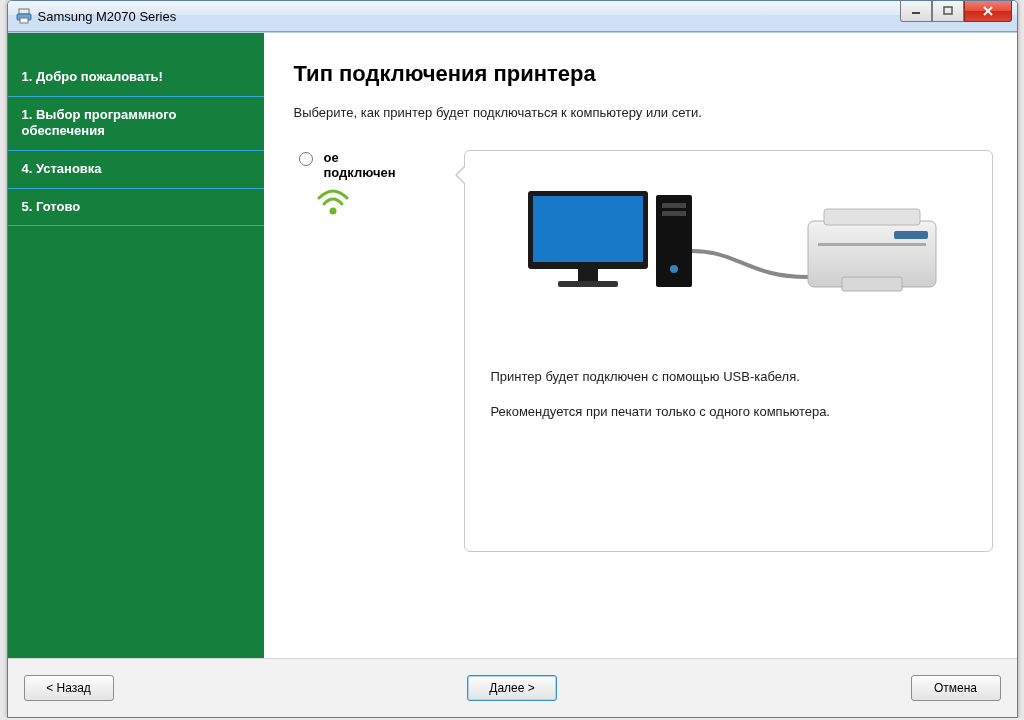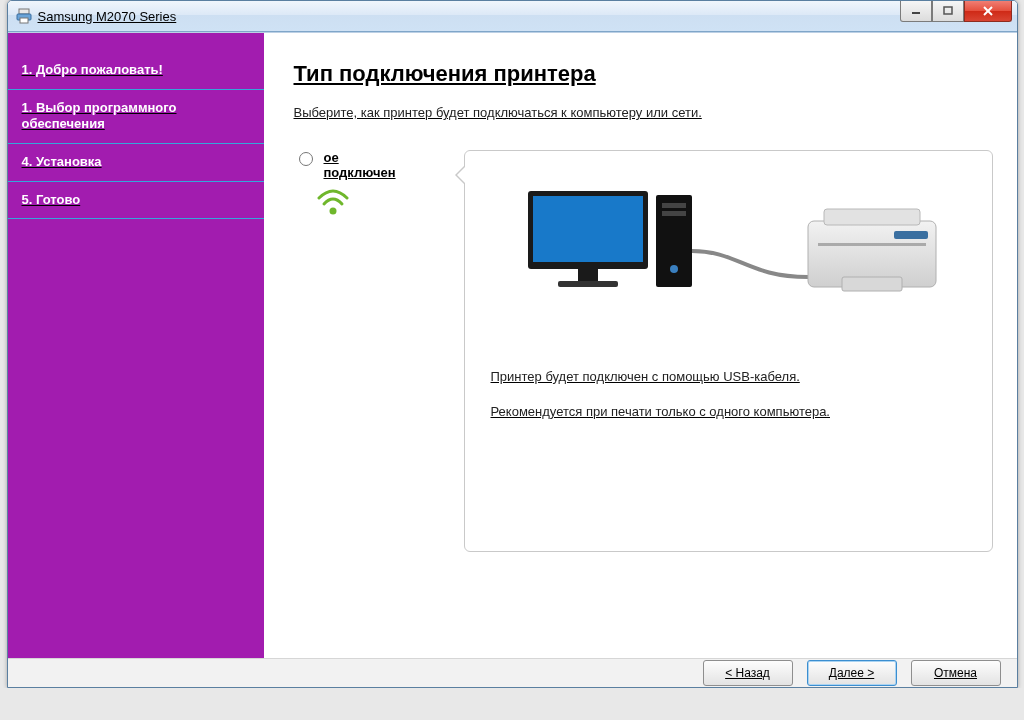--- a/index.html
+++ b/index.html
@@ -1,43 +1,43 @@
 <!DOCTYPE html>
 <html><head>
 <meta charset="utf-8">
 <style>
   html,body{margin:0;padding:0;font-family:"Segoe UI",Tahoma,Arial,sans-serif;font-size:13px;background:#e8e8e8;color:#000;}
-  .window{width:1009px;margin:0 auto;border:1px solid #5a7fa0;border-radius:5px 5px 0 0;overflow:hidden;background:#fff;box-shadow:0 0 4px rgba(0,0,0,.3);text-decoration:underline;}
+  .window{width:1009px;margin:0 auto;border:1px solid #5a7fa0;border-radius:5px 5px 0 0;overflow:hidden;background:#fff;box-shadow:0 0 4px rgba(0,0,0,.3);}
   .titlebar{height:30px;background:linear-gradient(to bottom,#f0f6fc 0%,#dde9f7 45%,#cddff2 46%,#cfe2f5 100%);display:flex;align-items:center;padding:0 0 0 8px;border-bottom:1px solid #7fa6c9;position:relative;}
   .titlebar .app-icon{width:16px;height:16px;margin-right:6px;}
   .titlebar .title{font-size:13px;color:#000;}
   .titlebar .controls{position:absolute;right:5px;top:0;display:flex;}
   .winbtn{width:30px;height:20px;border:1px solid #7b7b7b;border-top:none;background:linear-gradient(to bottom,#f6f6f6,#dcdcdc);display:flex;align-items:center;justify-content:center;font-size:10px;color:#444;}
   .winbtn.min{border-radius:0 0 0 3px;}
   .winbtn.close{width:46px;border-radius:0 0 3px 0;background:linear-gradient(to bottom,#f07e73 0%,#e5513f 48%,#cf2a17 52%,#d94432 100%);border-color:#8e2c1f;color:#fff;font-weight:bold;font-size:12px;}
   .body{display:flex;min-height:625px;border-top:1px solid #bcd0e5;}
-  .sidebar{width:256px;background:#a21caf;color:#fff;padding-top:19px;}
+  .sidebar{width:256px;background:#15803d;color:#fff;padding-top:26px;}
   .step{padding:10px 14px;border-bottom:1px solid #35a7da;font-weight:bold;font-size:13px;line-height:1.28;}
   .step.active{background:#0277b3;}
   .content{flex:1;padding:28px 24px 10px 30px;}
   h1{margin:0 0 18px 0;font-size:22px;font-weight:bold;}
   .subtitle{margin:0 0 30px 0;font-size:13px;color:#222;}
   .main-row{display:flex;gap:20px;}
   .options{width:150px;}
   .opt{margin-bottom:50px;}
   .opt .row{display:flex;align-items:center;gap:8px;}
   .opt label{font-weight:bold;font-size:13px;}
   .opt .iconwrap{margin:8px 0 0 22px;}
   input[type=radio]{width:14px;height:14px;}
   .panel{flex:1;border:1px solid #c9c9c9;border-radius:6px;padding:30px 26px 30px 26px;min-height:340px;position:relative;background:#fff;}
   .panel::before{content:"";position:absolute;left:-10px;top:14px;width:0;height:0;border-top:10px solid transparent;border-bottom:10px solid transparent;border-right:10px solid #c9c9c9;}
   .panel::after{content:"";position:absolute;left:-8px;top:15px;width:0;height:0;border-top:9px solid transparent;border-bottom:9px solid transparent;border-right:9px solid #fff;}
   .illus{display:flex;align-items:flex-end;justify-content:center;gap:12px;margin:0 0 48px 0;}
   .desc p{margin:0 0 20px 0;font-size:13px;color:#222;}
-  .footer{border-top:1px solid #d6d6d6;padding:1px 16px;display:flex;justify-content:flex-end;gap:14px;background:#f2f2f2;}
+  .footer{border-top:1px solid #d6d6d6;padding:16px 16px;display:flex;justify-content:space-between;gap:14px;background:#f2f2f2;}
   .btn{min-width:90px;height:26px;border:1px solid #8e8e8e;border-radius:3px;background:linear-gradient(to bottom,#fdfdfd,#e3e3e3);font-size:12px;color:#000;cursor:pointer;padding:0 12px;}
   .btn.primary{border-color:#3b8ed0;box-shadow:0 0 0 1px #a9d3f2 inset;}
   
   svg{display:block;}
 </style>
 </head>
 <body>
 
 <div class="window">
 

